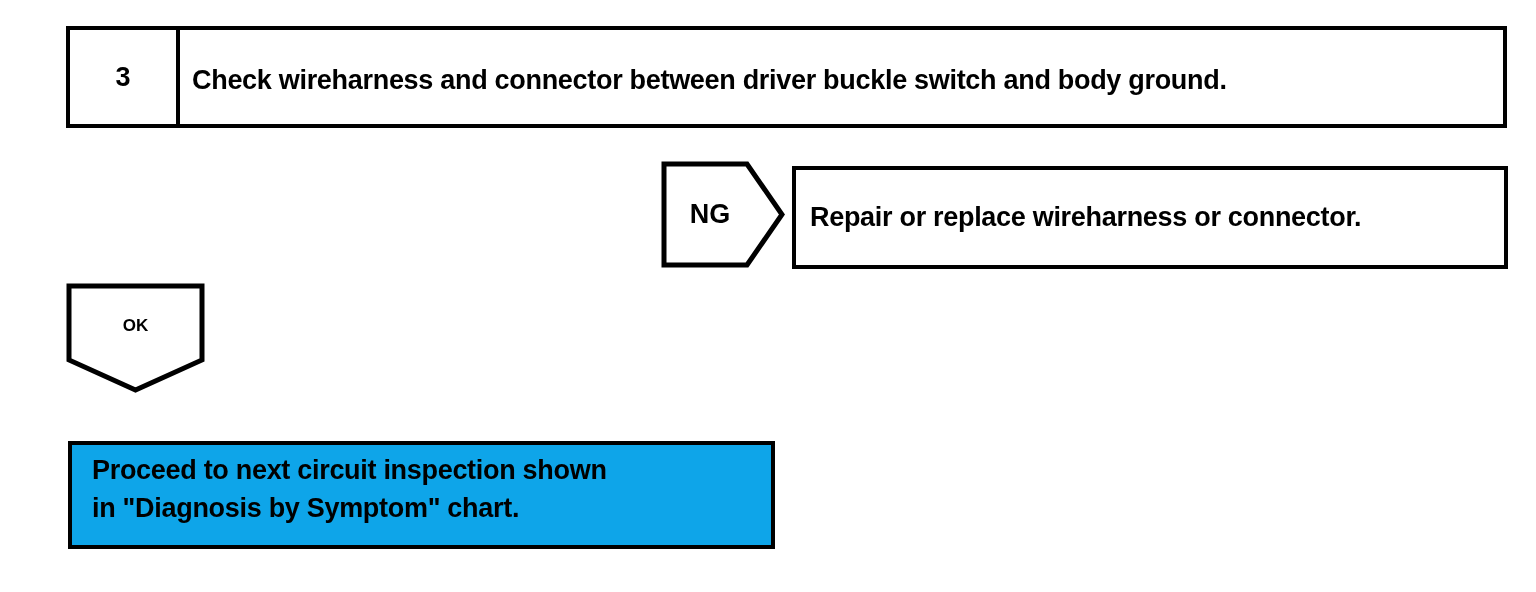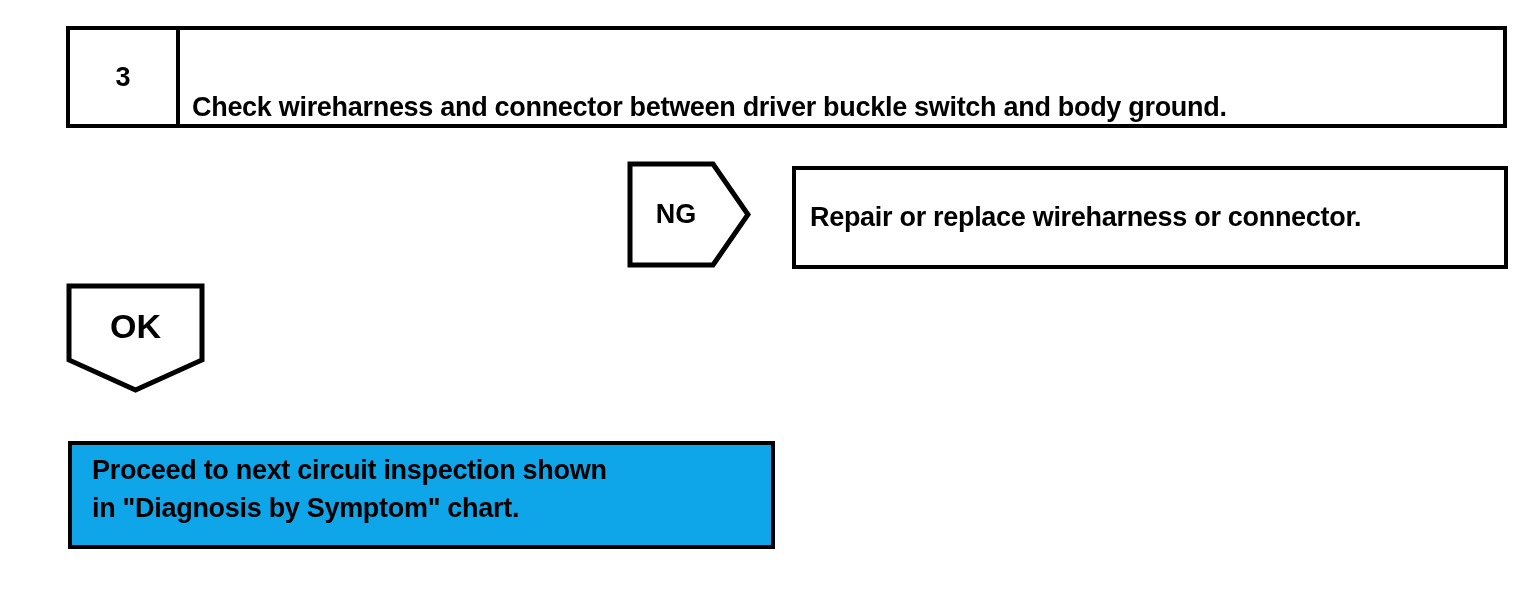--- a/index.html
+++ b/index.html
@@ -50,34 +50,34 @@
     font-size: 27px;
     font-weight: bold;
     line-height: 1;
     letter-spacing: 0px;
   }
   .step-text-cell {
     flex: 1;
     box-sizing: border-box;
     padding: 8px 0 0 12px;
     display: flex;
-    align-items: flex-end;
+    align-items: center;
   }
   .step-text {
     font-size: 27px;
     font-weight: bold;
     line-height: 1.18;
     letter-spacing: -0.3px;
     max-width: 1215px;
   }
 
   
   .ng-arrow {
     position: absolute;
-    left: 627px;
+    left: 661px;
     top: 161px;
     width: 124px;
     height: 107px;
   }
   .ng-arrow svg {
     display: block;
     width: 124px;
     height: 107px;
   }
   .ng-label {
@@ -133,21 +133,21 @@
   }
   .ok-label {
     position: absolute;
     left: 0;
     top: 0;
     width: 139px;
     height: 78px;
     display: flex;
     align-items: center;
     justify-content: center;
-    font-size: 34px;
+    font-size: 17px;
     font-weight: bold;
     letter-spacing: 0px;
     padding-top: 8px;
     box-sizing: border-box;
   }
 
   
   .proceed-box {
     position: absolute;
     left: 68px;

